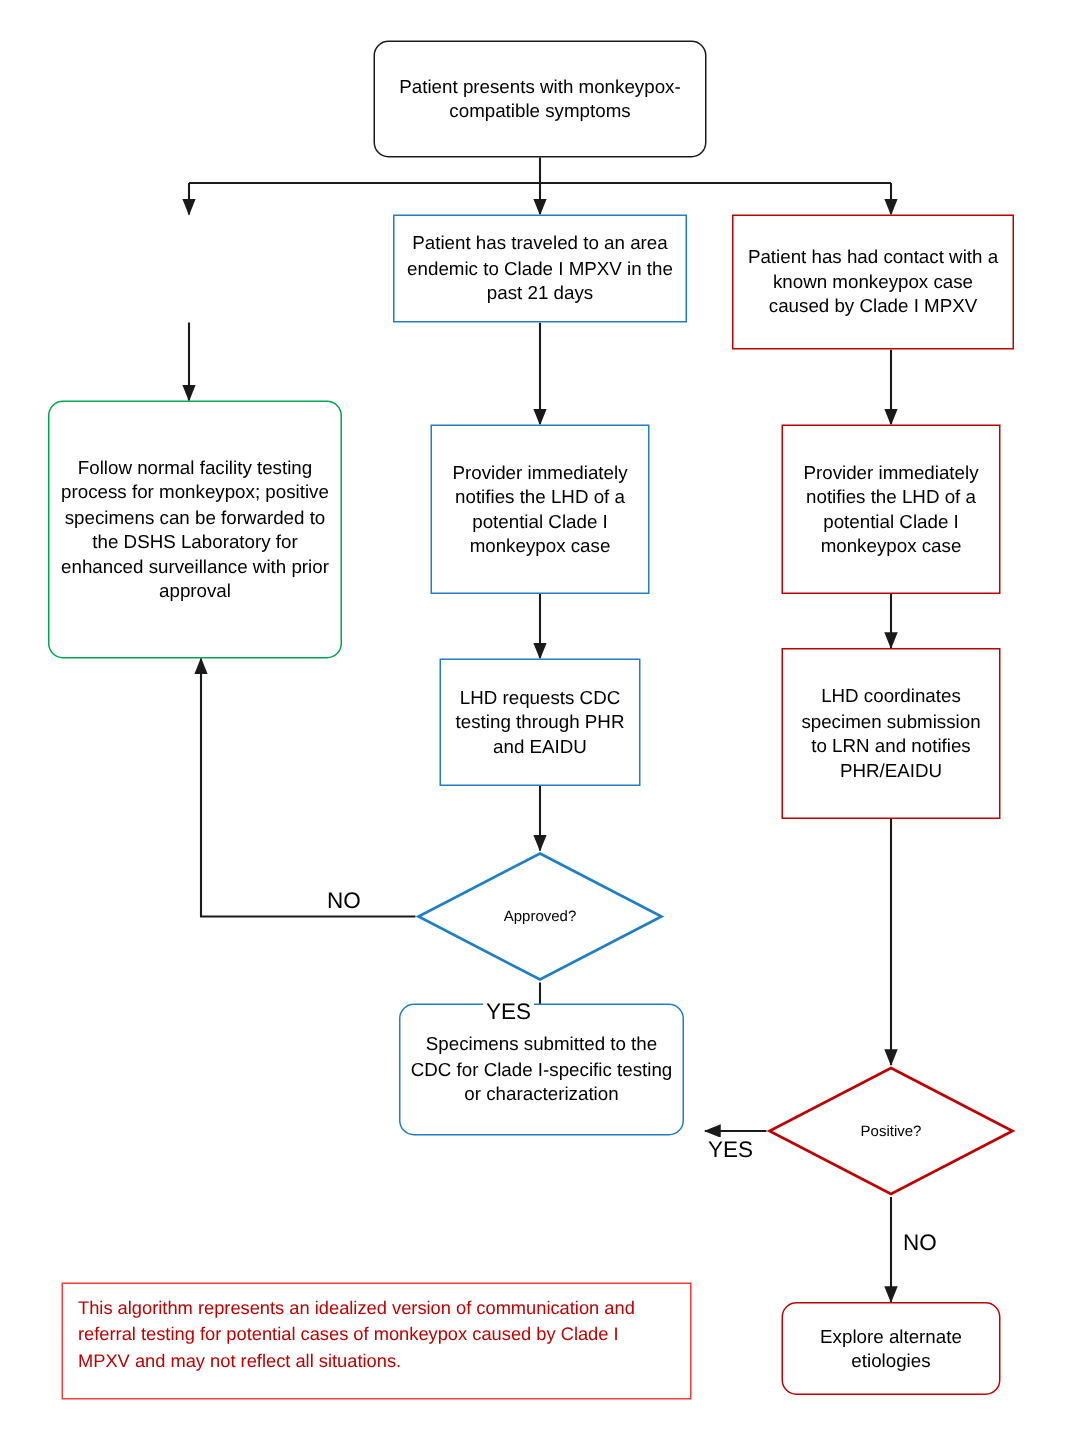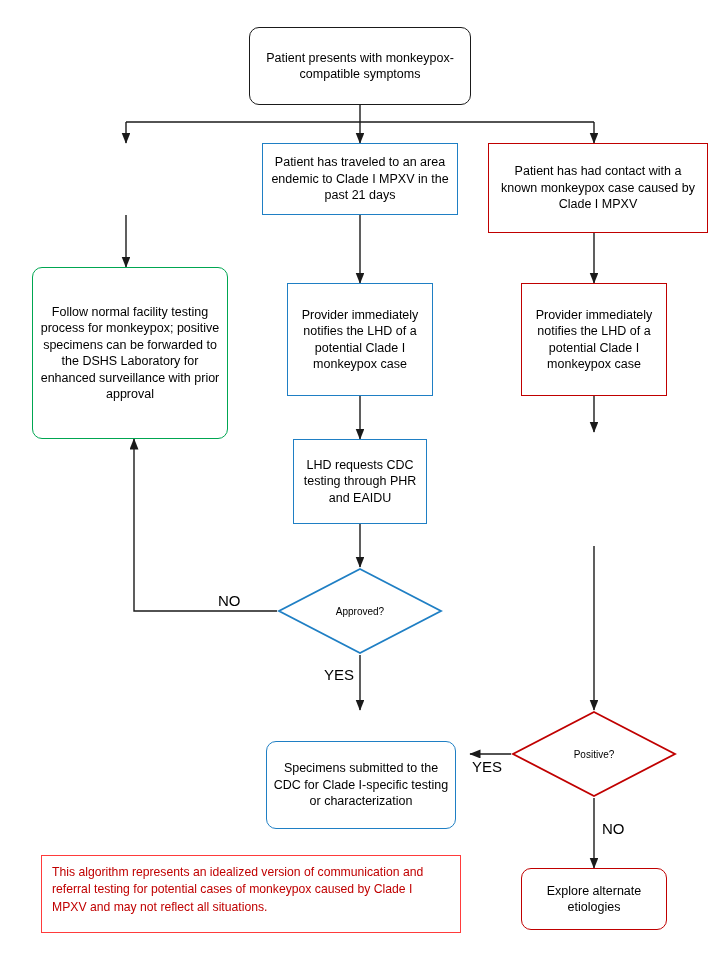--- a/index.html
+++ b/index.html
@@ -133,56 +133,59 @@
 
   <div class="node rounded n-black" style="left:249px; top:27px; width:222px; height:78px;">
     <span>Patient presents with monkeypox-compatible symptoms</span>
   </div>
 
 
   <div class="node n-blue" style="left:262px; top:143px; width:196px; height:72px;">
     <span>Patient has traveled to an area endemic to Clade I MPXV in the past 21 days</span>
   </div>
 
-  <div class="node n-red" style="left:488px; top:143px; width:220px; height:90px;">
+  <div class="node n-red" style="left:488px; top:143px; width:188px; height:90px;">
     <span>Patient has had contact with a known monkeypox case caused by Clade I MPXV</span>
   </div>
 
   <div class="node rounded n-green" style="left:32px; top:267px; width:196px; height:172px;">
     <span>Follow normal facility testing process for monkeypox; positive specimens can be forwarded to the DSHS Laboratory for enhanced surveillance with prior approval</span>
   </div>
 
   <div class="node n-blue" style="left:287px; top:283px; width:146px; height:113px;">
     <span>Provider immediately notifies the LHD of a potential Clade I monkeypox case</span>
   </div>
 
   <div class="node n-blue" style="left:293px; top:439px; width:134px; height:85px;">
     <span>LHD requests CDC testing through PHR and EAIDU</span>
   </div>
 
   <div class="node n-red" style="left:521px; top:283px; width:146px; height:113px;">
     <span>Provider immediately notifies the LHD of a potential Clade I monkeypox case</span>
   </div>
 
+  <div class="node n-red" style="left:521px; top:432px; width:146px; height:114px;">
+    <span>LHD coordinates specimen submission to LRN and notifies PHR/EAIDU</span>
+  </div>
 
   <div class="diamond-wrap" style="left:277px; top:567px; width:166px; height:88px;">
     <svg width="166" height="88" viewBox="0 0 166 88">
       <polygon points="83,2 164,44 83,86 2,44" fill="#ffffff" stroke="#1f7fc4" stroke-width="1.8"></polygon>
     </svg>
     <div class="diamond-label">Approved?</div>
   </div>
 
   <div class="diamond-wrap" style="left:511px; top:710px; width:166px; height:88px;">
     <svg width="166" height="88" viewBox="0 0 166 88">
       <polygon points="83,2 164,44 83,86 2,44" fill="#ffffff" stroke="#c00000" stroke-width="1.8"></polygon>
     </svg>
     <div class="diamond-label">Positive?</div>
   </div>
 
-  <div class="node rounded n-blue" style="left:266px; top:741px; width:190px; height:88px;">
+  <div class="node rounded n-blue" style="left:266px; top:669px; width:190px; height:88px;">
     <span>Specimens submitted to the CDC for Clade I-specific testing or characterization</span>
   </div>
 
   <div class="node rounded n-red" style="left:521px; top:868px; width:146px; height:62px;">
     <span>Explore alternate etiologies</span>
   </div>
 
   <div class="edge-label" style="left:216px; top:592px;">NO</div>
   <div class="edge-label" style="left:322px; top:666px;">YES</div>
   <div class="edge-label" style="left:470px; top:758px;">YES</div>

